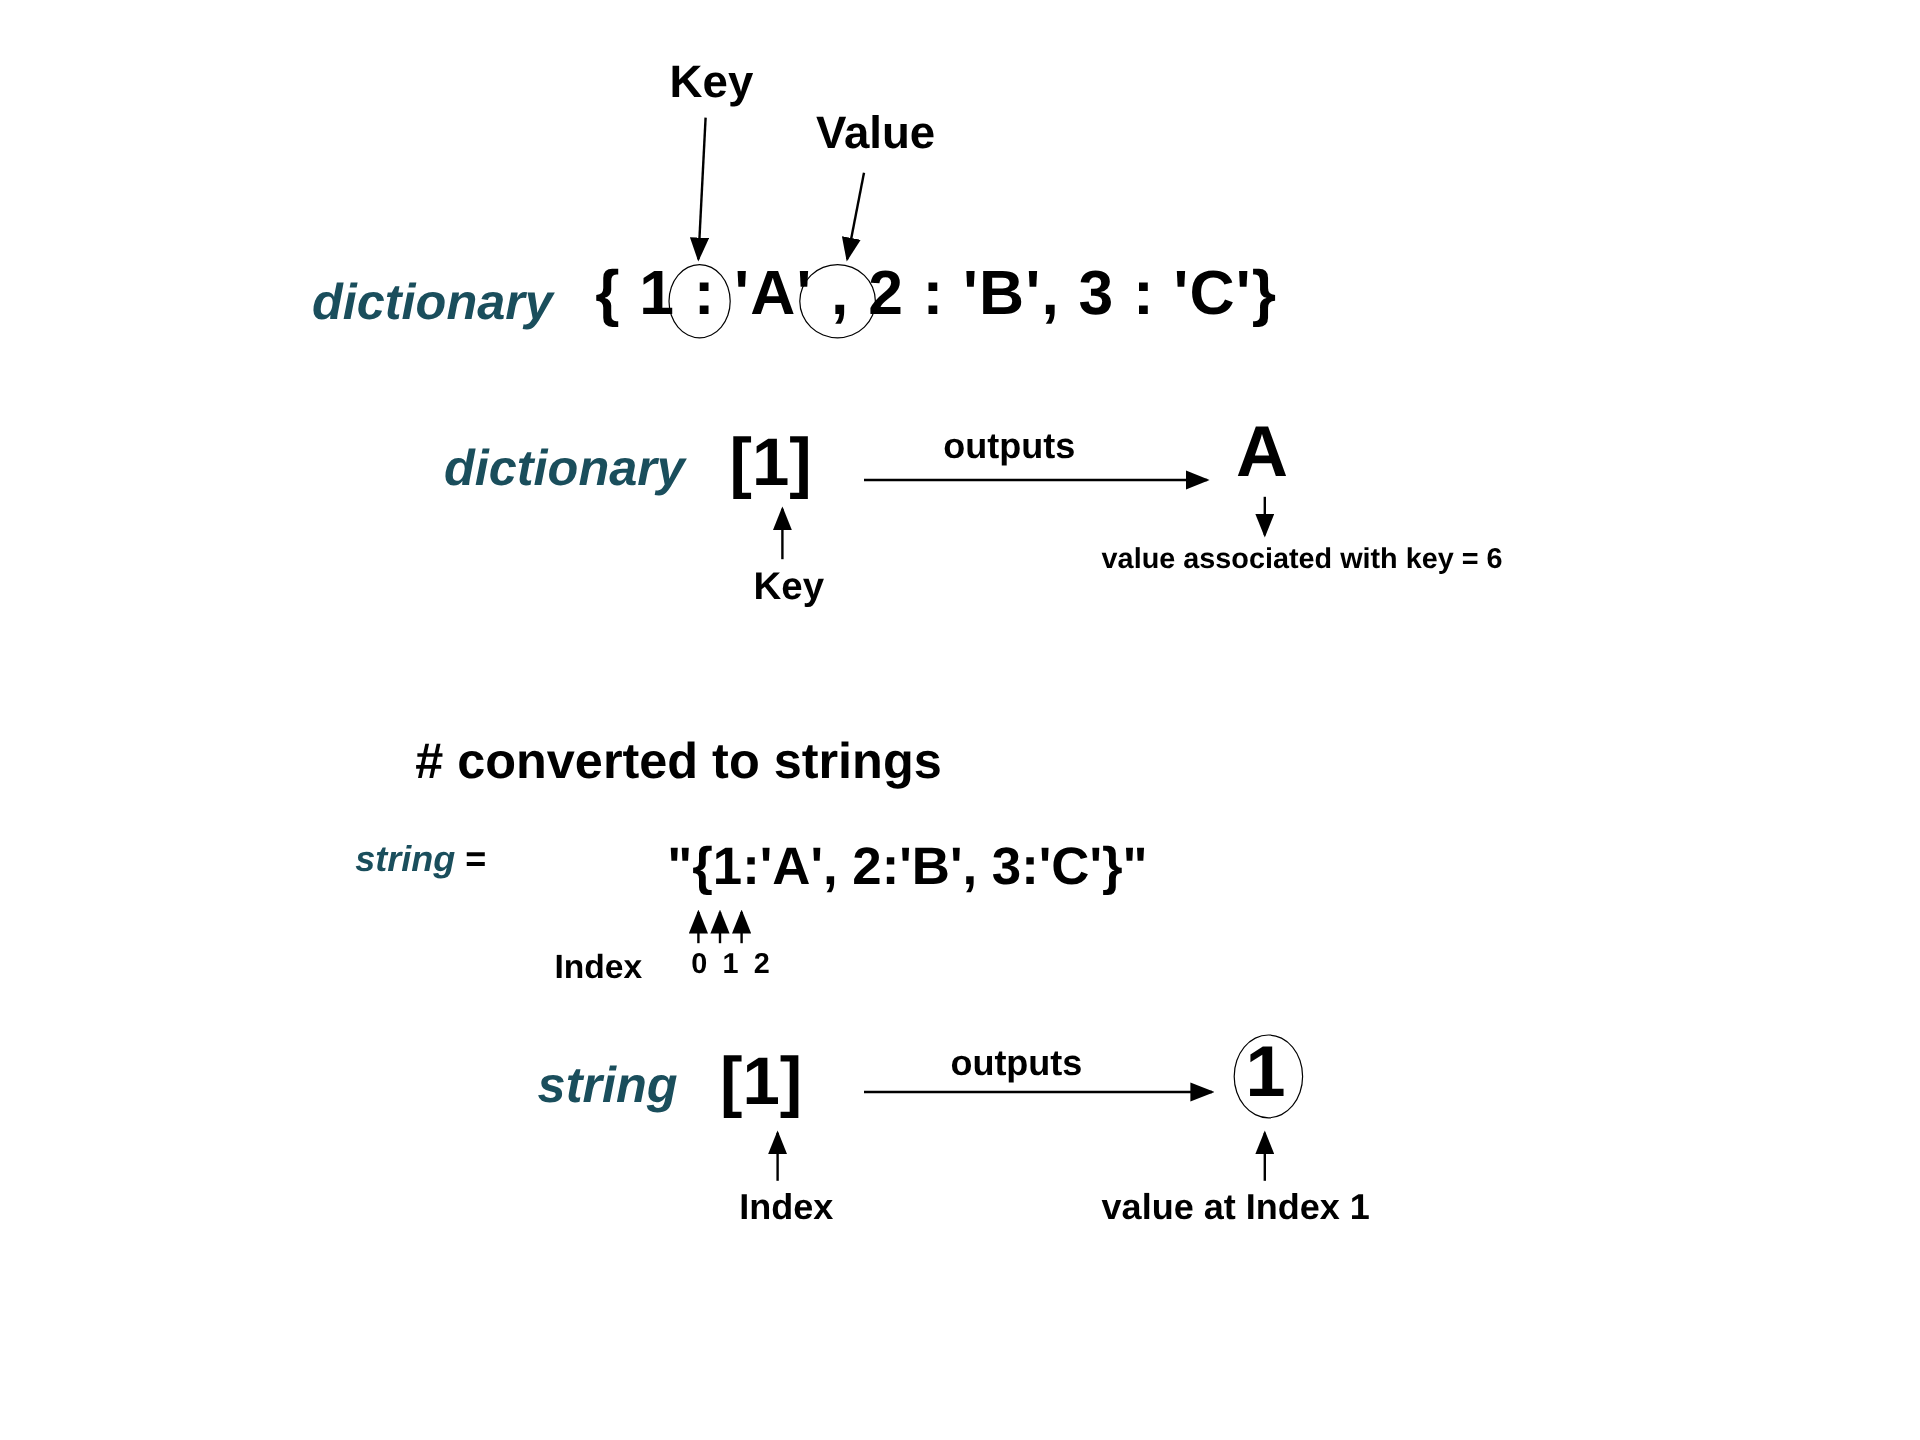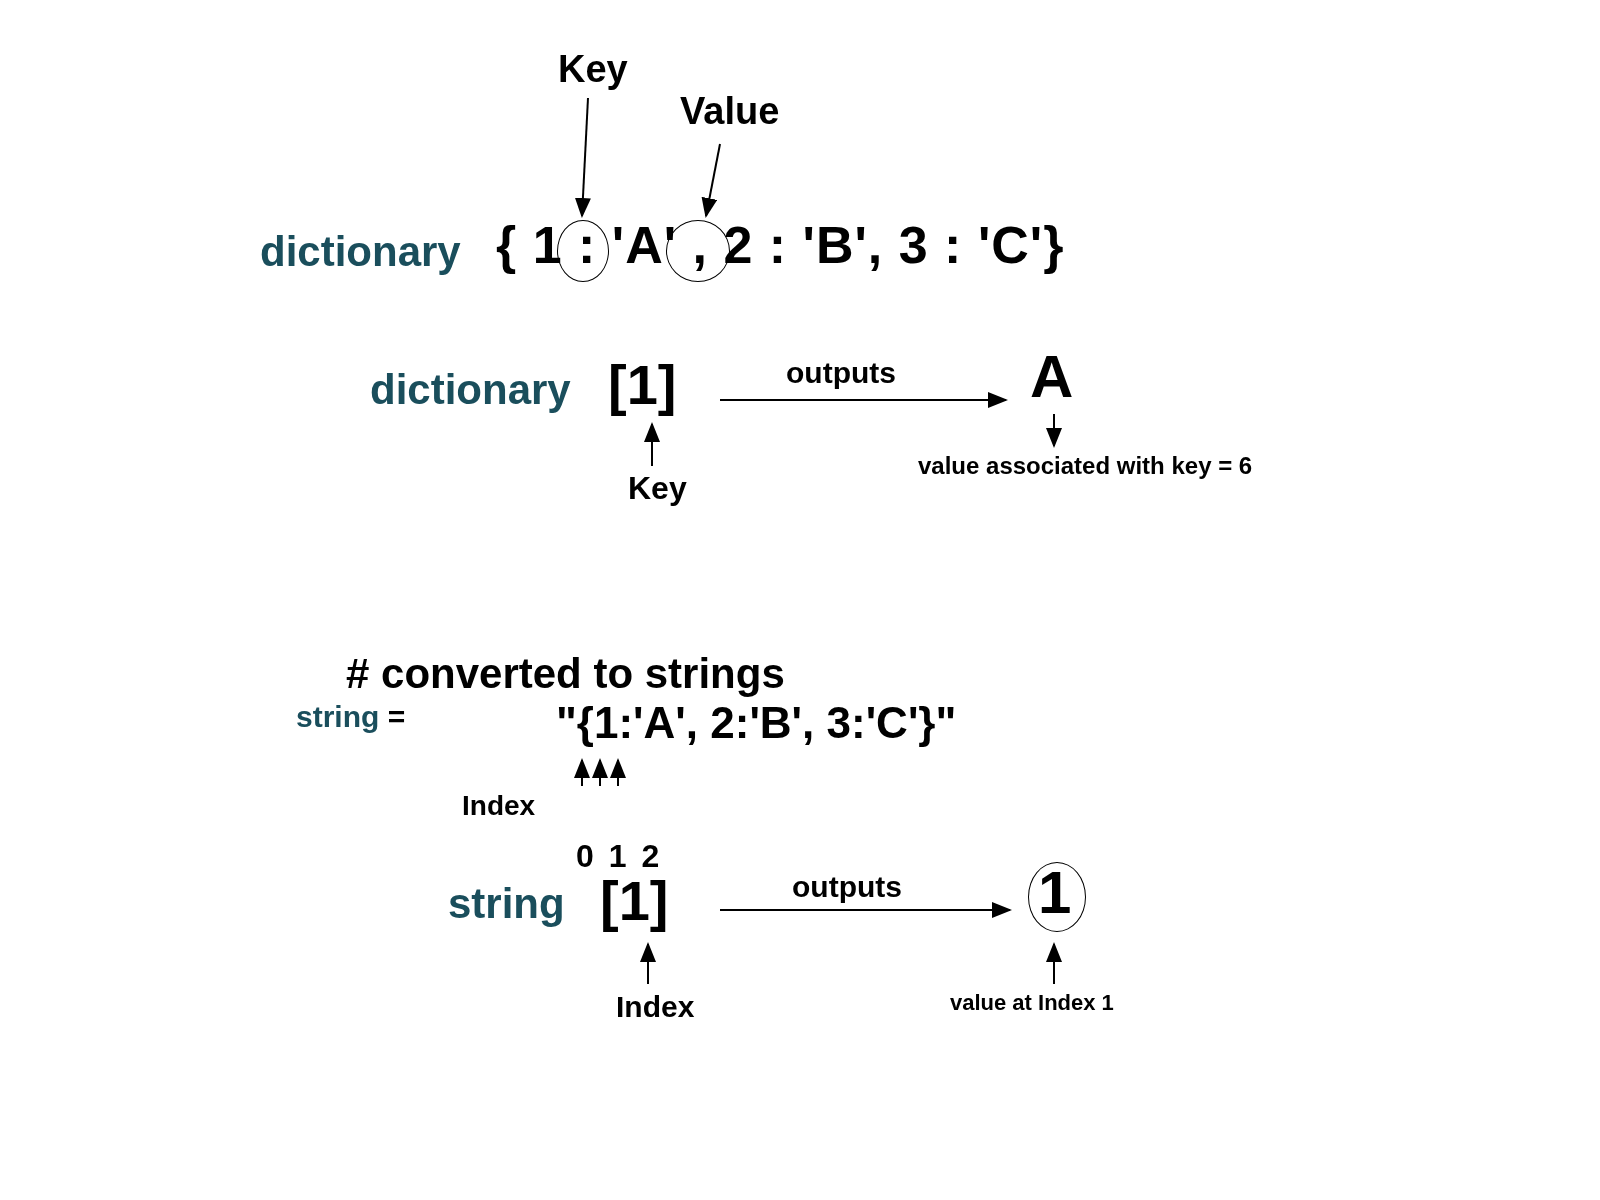--- a/index.html
+++ b/index.html
@@ -4,47 +4,47 @@
   <style>
     * { margin: 0; padding: 0; box-sizing: border-box; }
     body {
       width: 1600px;
       height: 1200px;
       background: white;
       font-family: -apple-system, BlinkMacSystemFont, "Segoe UI", Helvetica, Arial, sans-serif;
       position: relative;
     }
     .orange { color: #000000; font-weight: 700; }
-    .teal { color: #1a4e5c; font-weight: 700; }
+    .teal { color: #1a4e5c; font-weight: 700; font-style: italic; }
     .black { color: #000; font-weight: 800; }
     .label-key-top { position: absolute; left: 558px; top: 48px; font-size: 38px; }
     .label-value-top { position: absolute; left: 680px; top: 90px; font-size: 38px; text-align: center; }
     .circle { border: 1px solid #000; border-radius: 50%; display: inline-block; }
     .circle-key { width: 52px; height: 62px; position: absolute; left: 557px; top: 220px; }
     .circle-val { width: 64px; height: 62px; position: absolute; left: 666px; top: 220px; }
     .dict-label { position: absolute; left: 260px; top: 228px; font-size: 42px; }
     .dict-literal { position: absolute; left: 496px; top: 215px; font-size: 52px; letter-spacing: 1px; }
     .dict-access-label { position: absolute; left: 370px; top: 366px; font-size: 42px; }
     .dict-bracket { position: absolute; left: 608px; top: 352px; font-size: 56px; }
     .outputs1 { position: absolute; left: 786px; top: 356px; font-size: 30px; }
     .result-a { position: absolute; left: 1030px; top: 342px; font-size: 60px; }
     .key-label-bot { position: absolute; left: 628px; top: 470px; font-size: 32px; }
     .value-assoc { position: absolute; left: 918px; top: 452px; font-size: 24px; }
-    .comment { position: absolute; left: 346px; top: 610px; font-size: 42px; margin-top: 40px; }
+    .comment { position: absolute; left: 346px; top: 610px; font-size: 42px; }
     .string-label { position: absolute; left: 296px; top: 700px; font-size: 30px; }
     .string-literal { position: absolute; left: 556px; top: 698px; font-size: 44px; }
     .index-label { position: absolute; left: 462px; top: 790px; font-size: 28px; }
-    .index-nums { position: absolute; left: 576px; top: 790px; font-size: 32px; font-weight: 800; letter-spacing: 3px; margin-top: 48px; }
+    .index-nums { position: absolute; left: 576px; top: 790px; font-size: 24px; font-weight: 800; letter-spacing: 3px; }
     .string-access { position: absolute; left: 448px; top: 880px; font-size: 42px; }
     .string-bracket { position: absolute; left: 600px; top: 868px; font-size: 56px; }
     .outputs2 { position: absolute; left: 792px; top: 870px; font-size: 30px; }
     .result-1 { position: absolute; left: 1038px; top: 858px; font-size: 60px; }
     .circle-result { width: 58px; height: 70px; position: absolute; left: 1028px; top: 862px; }
     .index-label-bot { position: absolute; left: 616px; top: 990px; font-size: 30px; }
-    .value-at-index { position: absolute; left: 950px; top: 990px; font-size: 22px; }
+    .value-at-index { position: absolute; left: 918px; top: 990px; font-size: 30px; }
     svg.arrows { position: absolute; top: 0; left: 0; width: 1600px; height: 1200px; pointer-events: none; }
   </style>
 </head>
 <body>
 
 <div class="orange label-key-top">Key</div>
 <div class="orange label-value-top">Value</div>
 
 <div class="teal dict-label">dictionary</div>
 <div class="black dict-literal">{  1  : 'A' , 2 : 'B', 3 : 'C'}</div>

